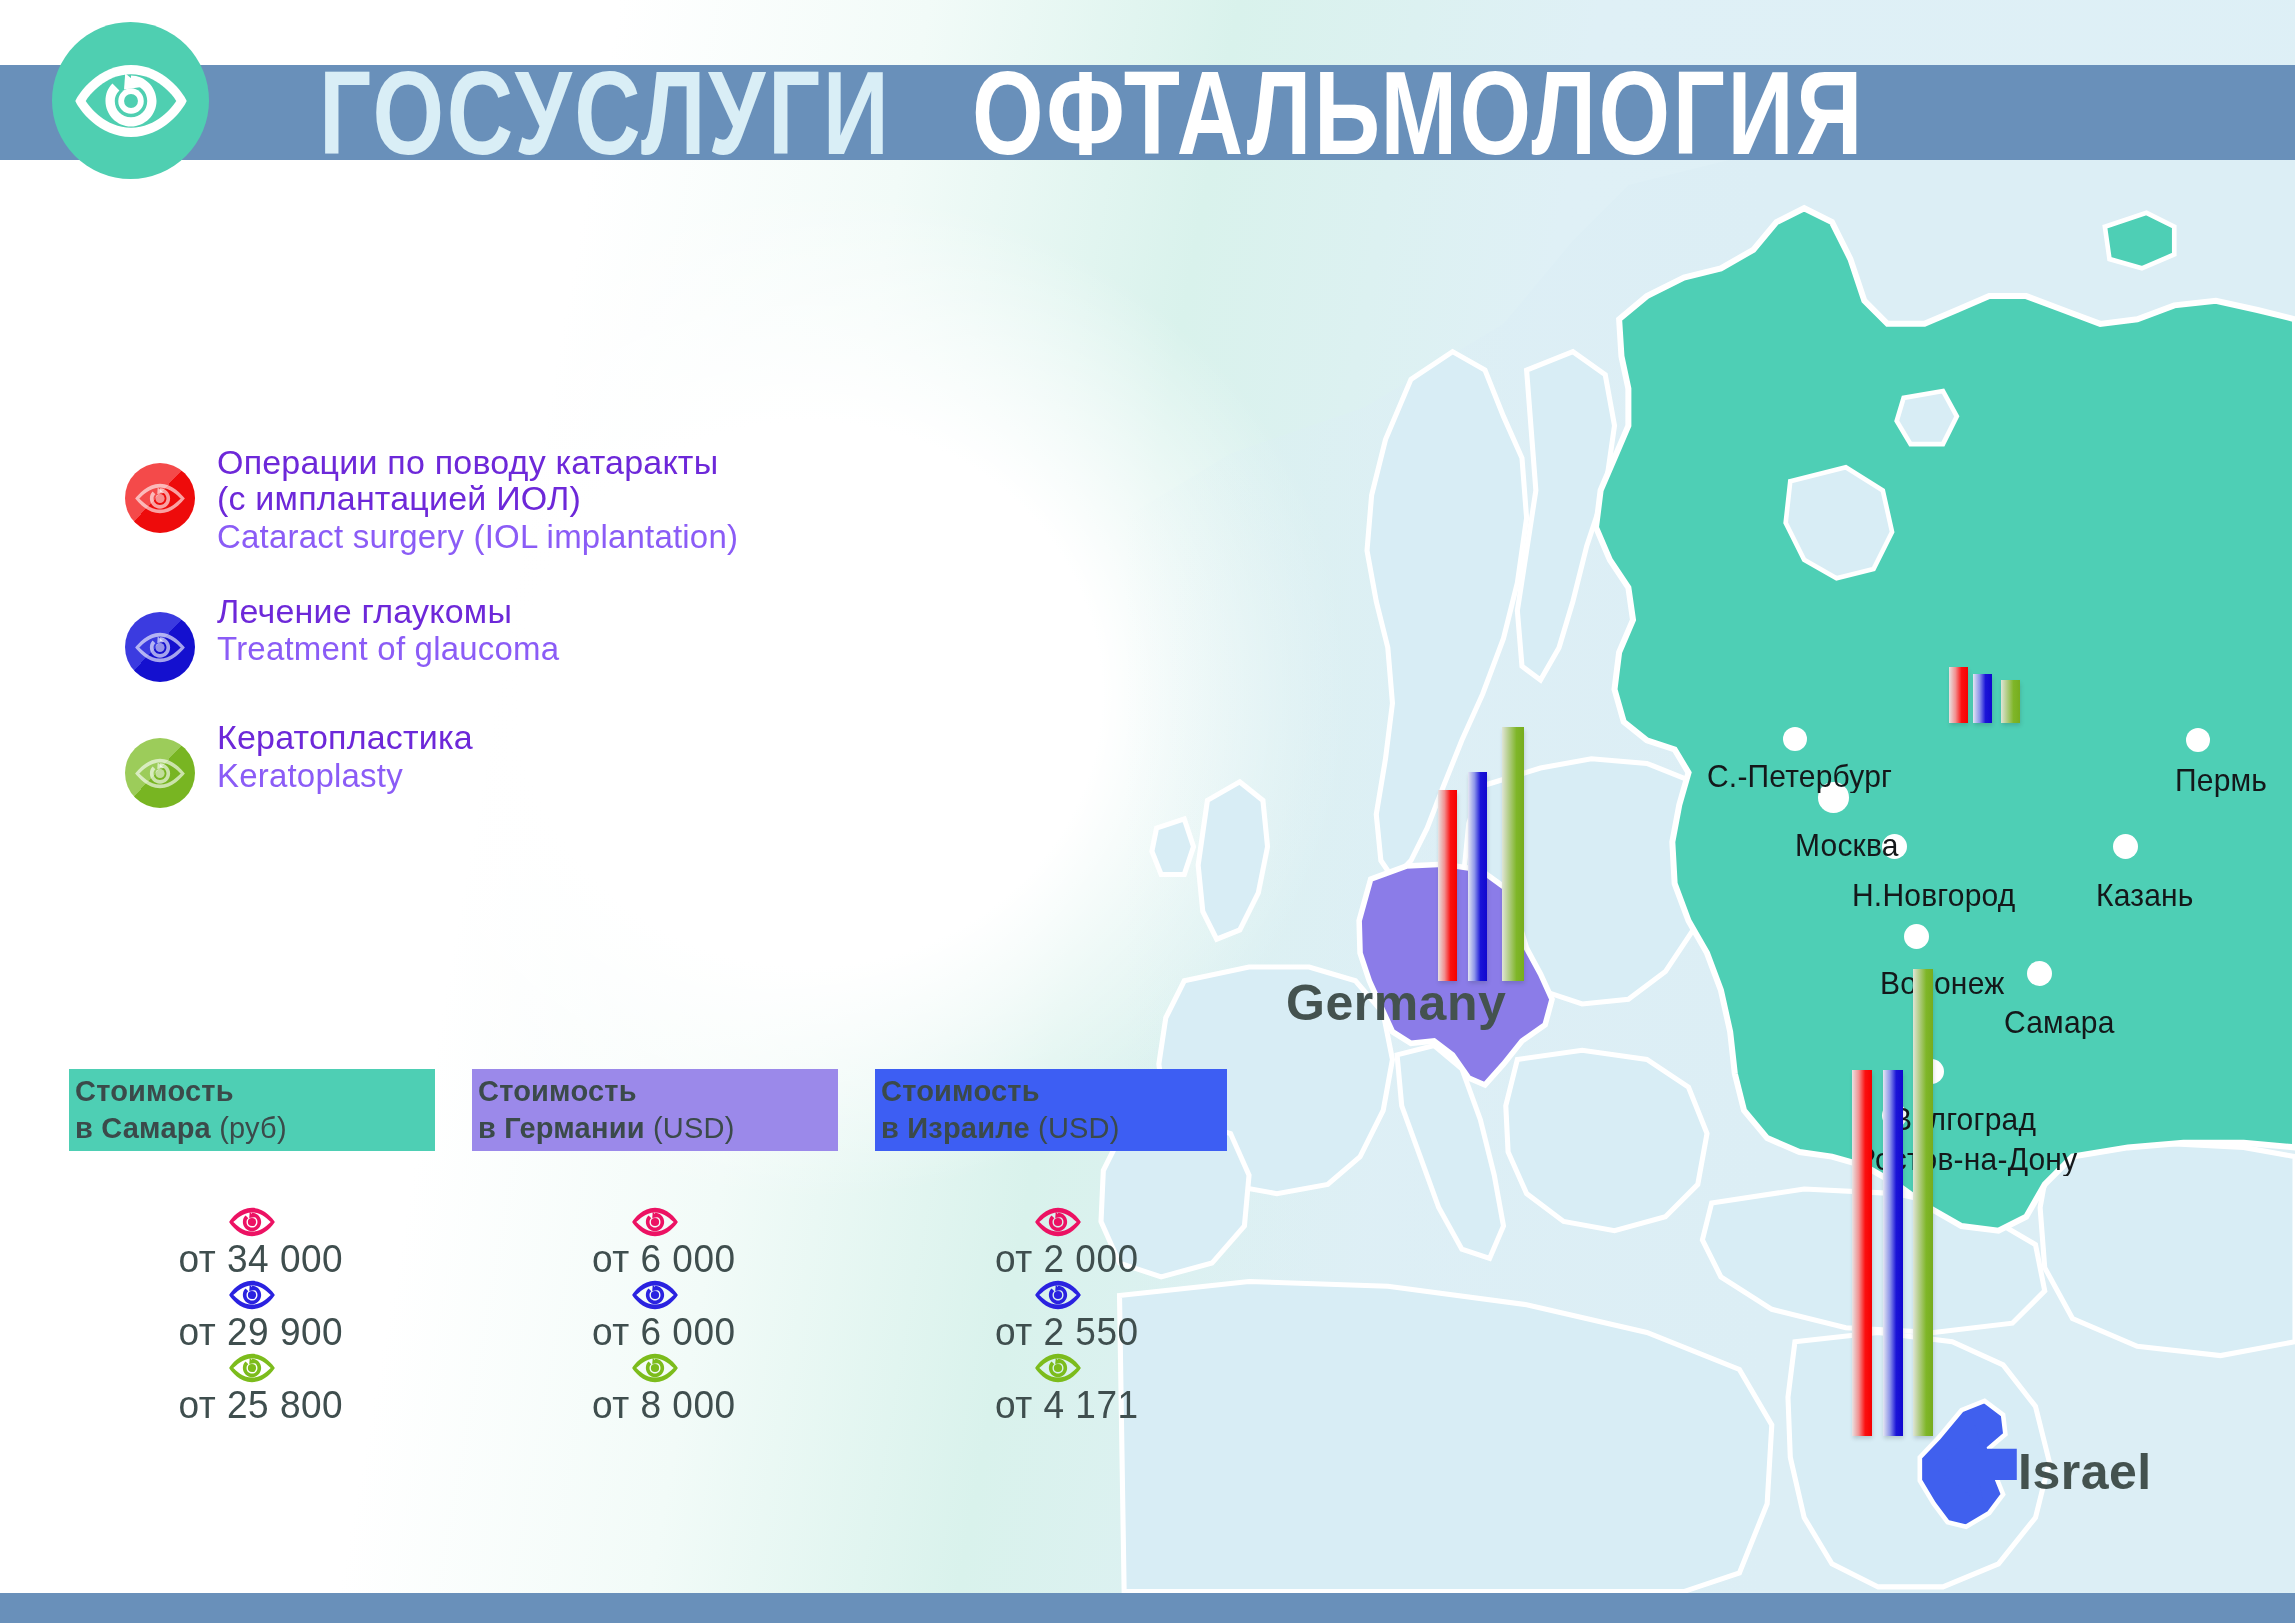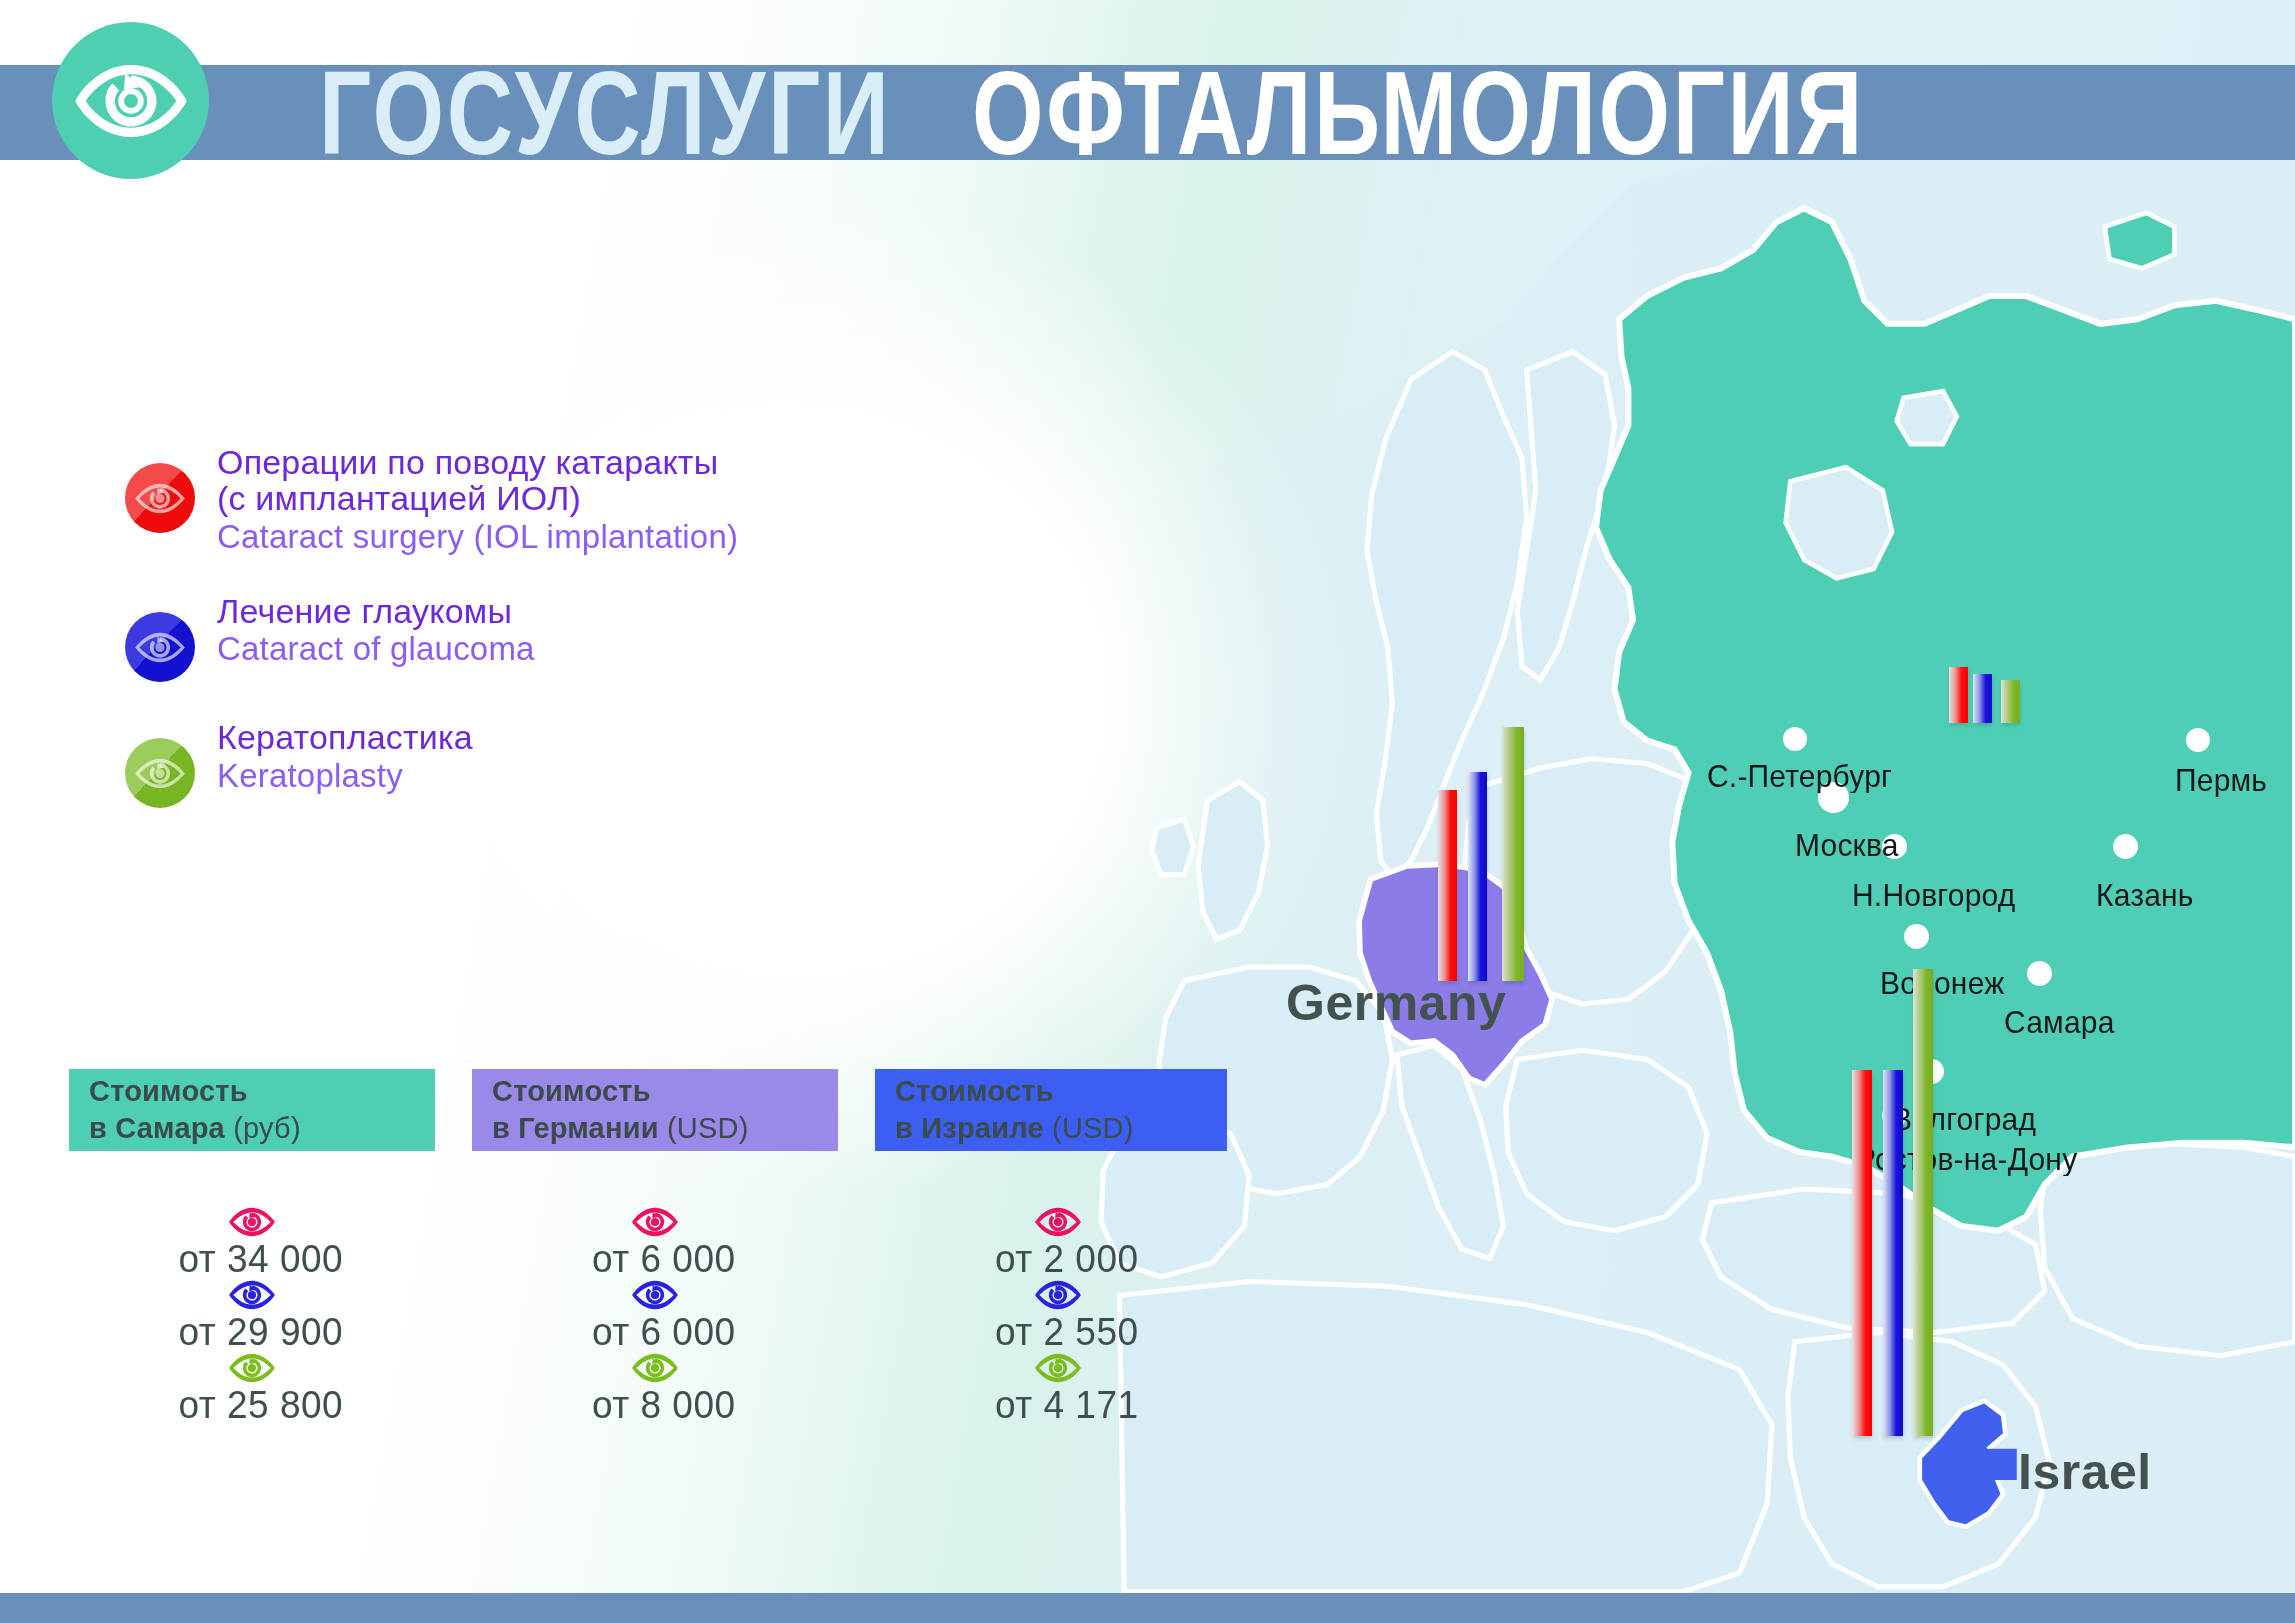--- a/index.html
+++ b/index.html
@@ -77,21 +77,21 @@
   .legend-text .en {
     font-family:"Liberation Sans Narrow","Liberation Sans", sans-serif;
     font-size:33px; line-height:1.14; color:#8b5cf6; font-weight:400;
     letter-spacing:0.2px; margin-top:1.9px;
   }
 
   
   #price-table { position:absolute; left:69px; top:1069px; z-index:3; display:flex; gap:37px; }
   .price-col { width:366px; }
   .price-head {
-    height:82px; padding:12px 20px;
+    height:82px; padding:12px 6px;
     font-family:"Liberation Sans Narrow","Liberation Sans", sans-serif;
     font-weight:700; font-size:29px; line-height:1.28;
     color:#3b4a4a; letter-spacing:0.2px;
     display:flex; flex-direction:column; justify-content:center;
   }
   .price-col:nth-child(1) .price-head { background:#4ecfb4; width:366px; }
   .price-col:nth-child(2) .price-head { background:#9b89ea; width:366px; }
   .price-col:nth-child(3) .price-head { background:#3d5ef3; width:352px; }
   .price-head .lt { font-weight:700; }
   .price-head .lt .paren { font-weight:400; }
@@ -285,21 +285,21 @@
       <svg viewBox="0 0 116 76">
         <path fill="#ffffff" fill-opacity="0.62" d="M58,6 C86,6 105,30 112,38 C105,46 86,70 58,70 C30,70 11,46 4,38 C11,30 30,6 58,6 Z
                                                    M58,14 C35,14 19,33 13,38 C19,43 35,62 58,62 C81,62 97,43 103,38 C97,33 81,14 58,14 Z"></path>
         <path fill="#ffffff" fill-opacity="0.62" d="M58,16 C70,16 80,26 80,38 C80,50 70,60 58,60 C46,60 36,50 36,38 C36,32 38,27 42,23 L48,29 C45,32 44,35 44,38 C44,46 50,52 58,52 C66,52 72,46 72,38 C72,30 66,24 58,24 L58,16 Z"></path>
         <path fill="#ffffff" fill-opacity="0.62" d="M53,14 L67,26 L52,28 Z"></path>
         <circle fill="#ffffff" fill-opacity="0.55" cx="58" cy="38" r="10"></circle>
       </svg>
     </div>
     <div class="legend-text">
       <div class="ru">Лечение глаукомы</div>
-      <div class="en">Cataract of glaucoma</div>
+      <div class="en">Treatment of glaucoma</div>
     </div>
   </div>
 
   <div class="legend-row">
     <div class="legend-dot d-green">
       <svg viewBox="0 0 116 76">
         <path fill="#ffffff" fill-opacity="0.62" d="M58,6 C86,6 105,30 112,38 C105,46 86,70 58,70 C30,70 11,46 4,38 C11,30 30,6 58,6 Z
                                                    M58,14 C35,14 19,33 13,38 C19,43 35,62 58,62 C81,62 97,43 103,38 C97,33 81,14 58,14 Z"></path>
         <path fill="#ffffff" fill-opacity="0.62" d="M58,16 C70,16 80,26 80,38 C80,50 70,60 58,60 C46,60 36,50 36,38 C36,32 38,27 42,23 L48,29 C45,32 44,35 44,38 C44,46 50,52 58,52 C66,52 72,46 72,38 C72,30 66,24 58,24 L58,16 Z"></path>
         <path fill="#ffffff" fill-opacity="0.62" d="M53,14 L67,26 L52,28 Z"></path>

